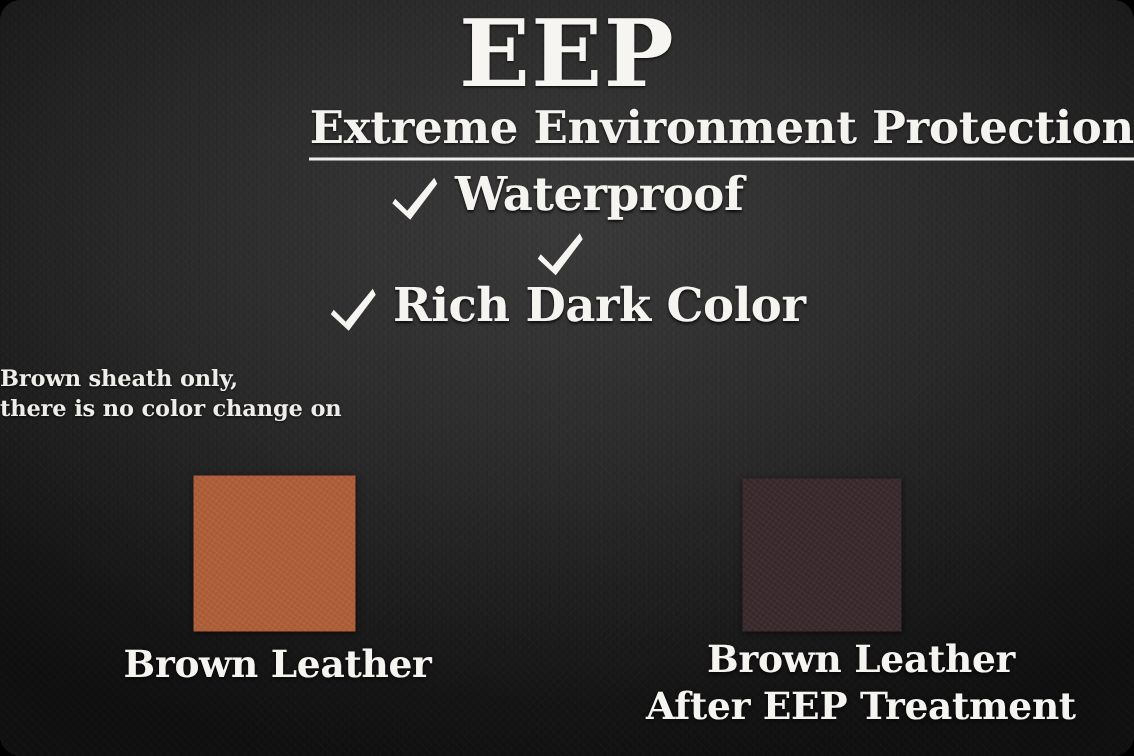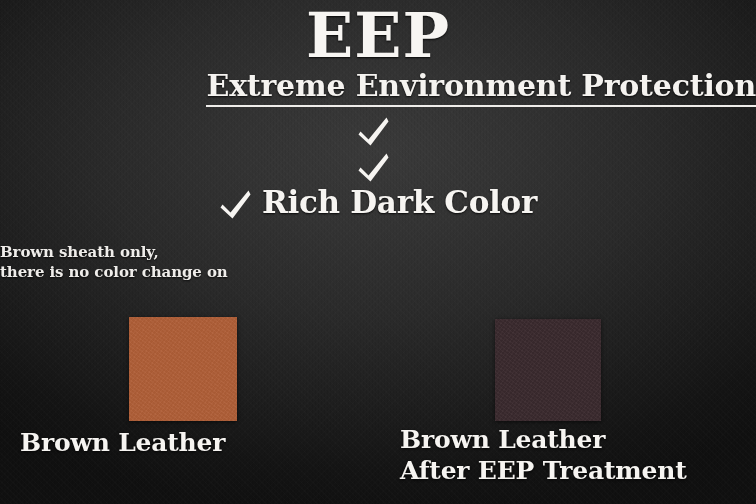--- a/index.html
+++ b/index.html
@@ -168,20 +168,21 @@
   #swatch-treated {
     left: 495px;
     top: 319px;
     width: 106px;
     height: 102px;
   }
 
   
   .caption {
     position: absolute;
+    text-align: center;
     color: #f6f4f1;
     font-family: "DejaVu Serif", serif;
     font-weight: bold;
     font-size: 25px;
     line-height: 1.22;
     letter-spacing: -0.2px;
     text-shadow: 0 1px 3px rgba(0,0,0,0.85);
   }
   .caption div { white-space: nowrap; }
   #caption-left {
@@ -191,41 +192,42 @@
   }
   #caption-right {
     left: 400px;
     top: 425px;
     width: 348px;
   }
 </style>
 </head>
 <body>
 
-<div id="poster" style="background-color: rgb(27, 27, 27);">
+<div id="poster" style="background-color: rgb(27, 27, 27); border-radius: 14px;">
 
   <div id="bg-vignette"></div>
   <div id="bg-texture"></div>
 
   <div id="content">
 
     <div class="title">EEP</div>
 
     <div class="subtitle-wrap">
       <span class="subtitle">Extreme Environment Protection</span>
     </div>
 
     <div class="benefits">
 
       <div class="benefit-row">
         <span class="check-icon">
           <svg viewBox="0 0 34 34" width="34" height="34" aria-hidden="true">
             <path d="M3.5 17.5 L11.5 25.5 L29.5 3.5 L31.5 7.5 L13.5 31.5 L1.5 20.5 Z" fill="#f7f5f2"></path>
           </svg>
         </span>
+        <span class="benefit-label">Waterproof</span>
       </div>
 
       <div class="benefit-row">
         <span class="check-icon">
           <svg viewBox="0 0 34 34" width="34" height="34" aria-hidden="true">
             <path d="M3.5 17.5 L11.5 25.5 L29.5 3.5 L31.5 7.5 L13.5 31.5 L1.5 20.5 Z" fill="#f7f5f2"></path>
           </svg>
         </span>
       </div>
 

